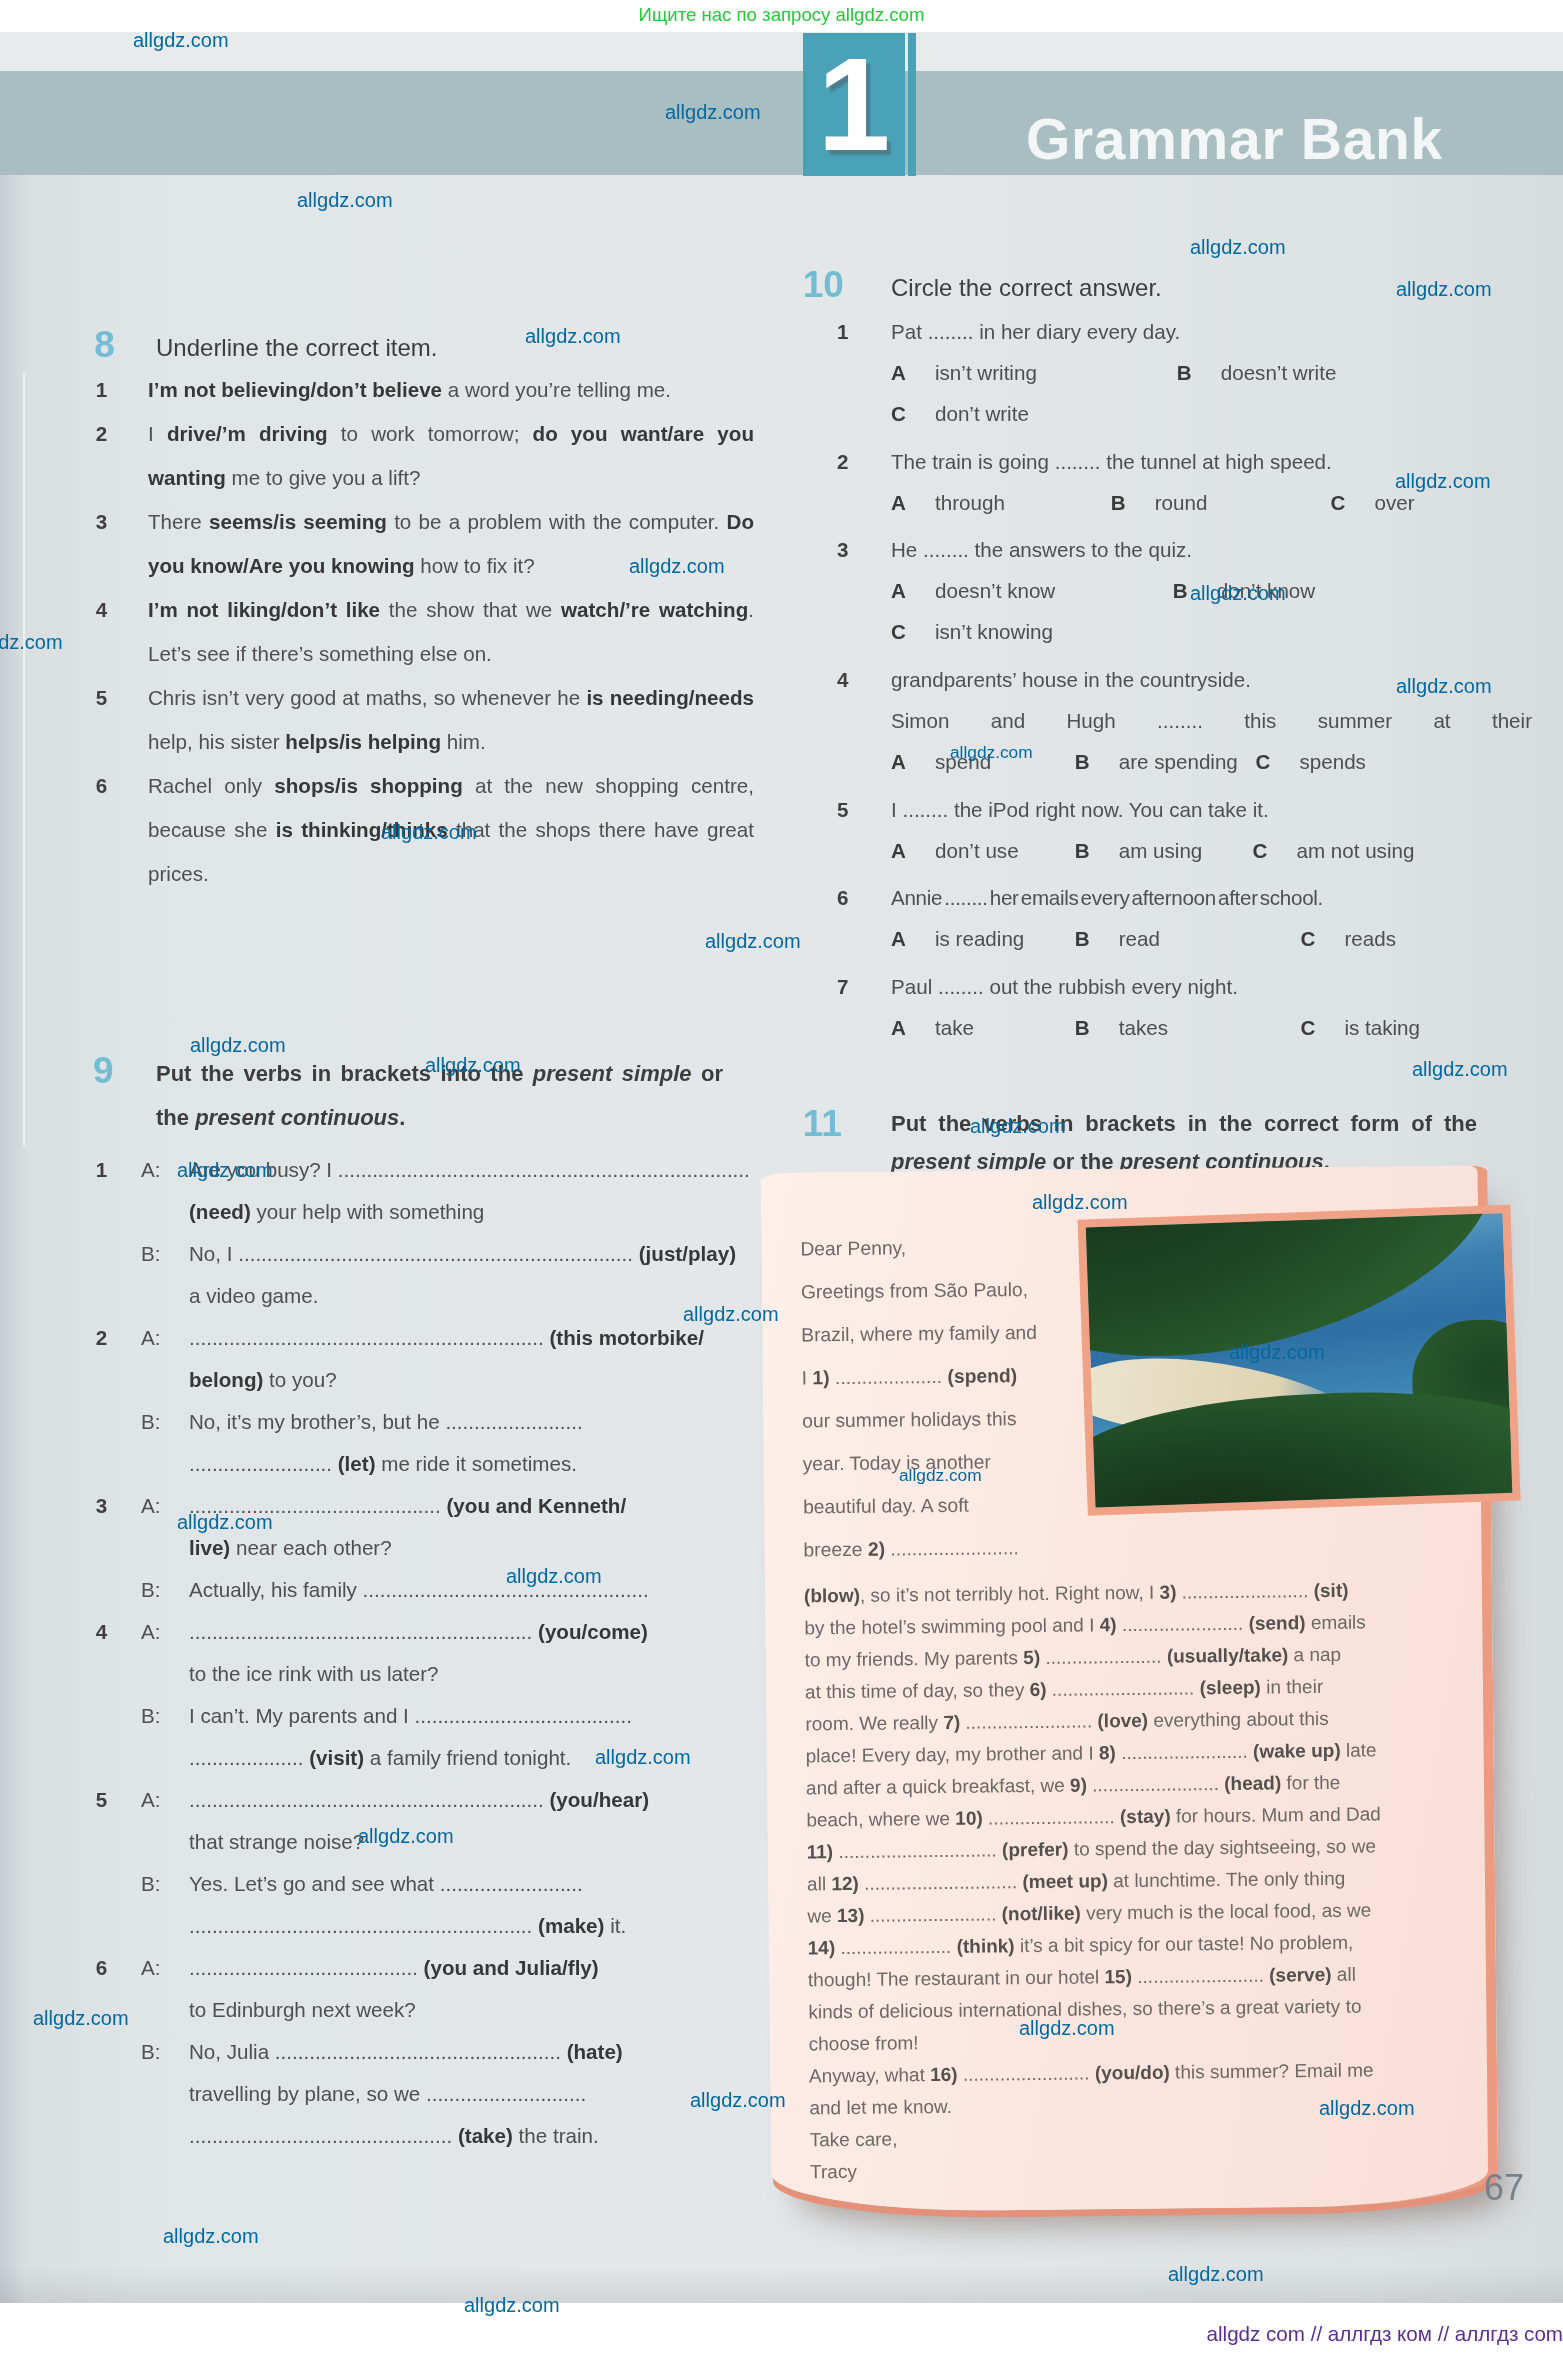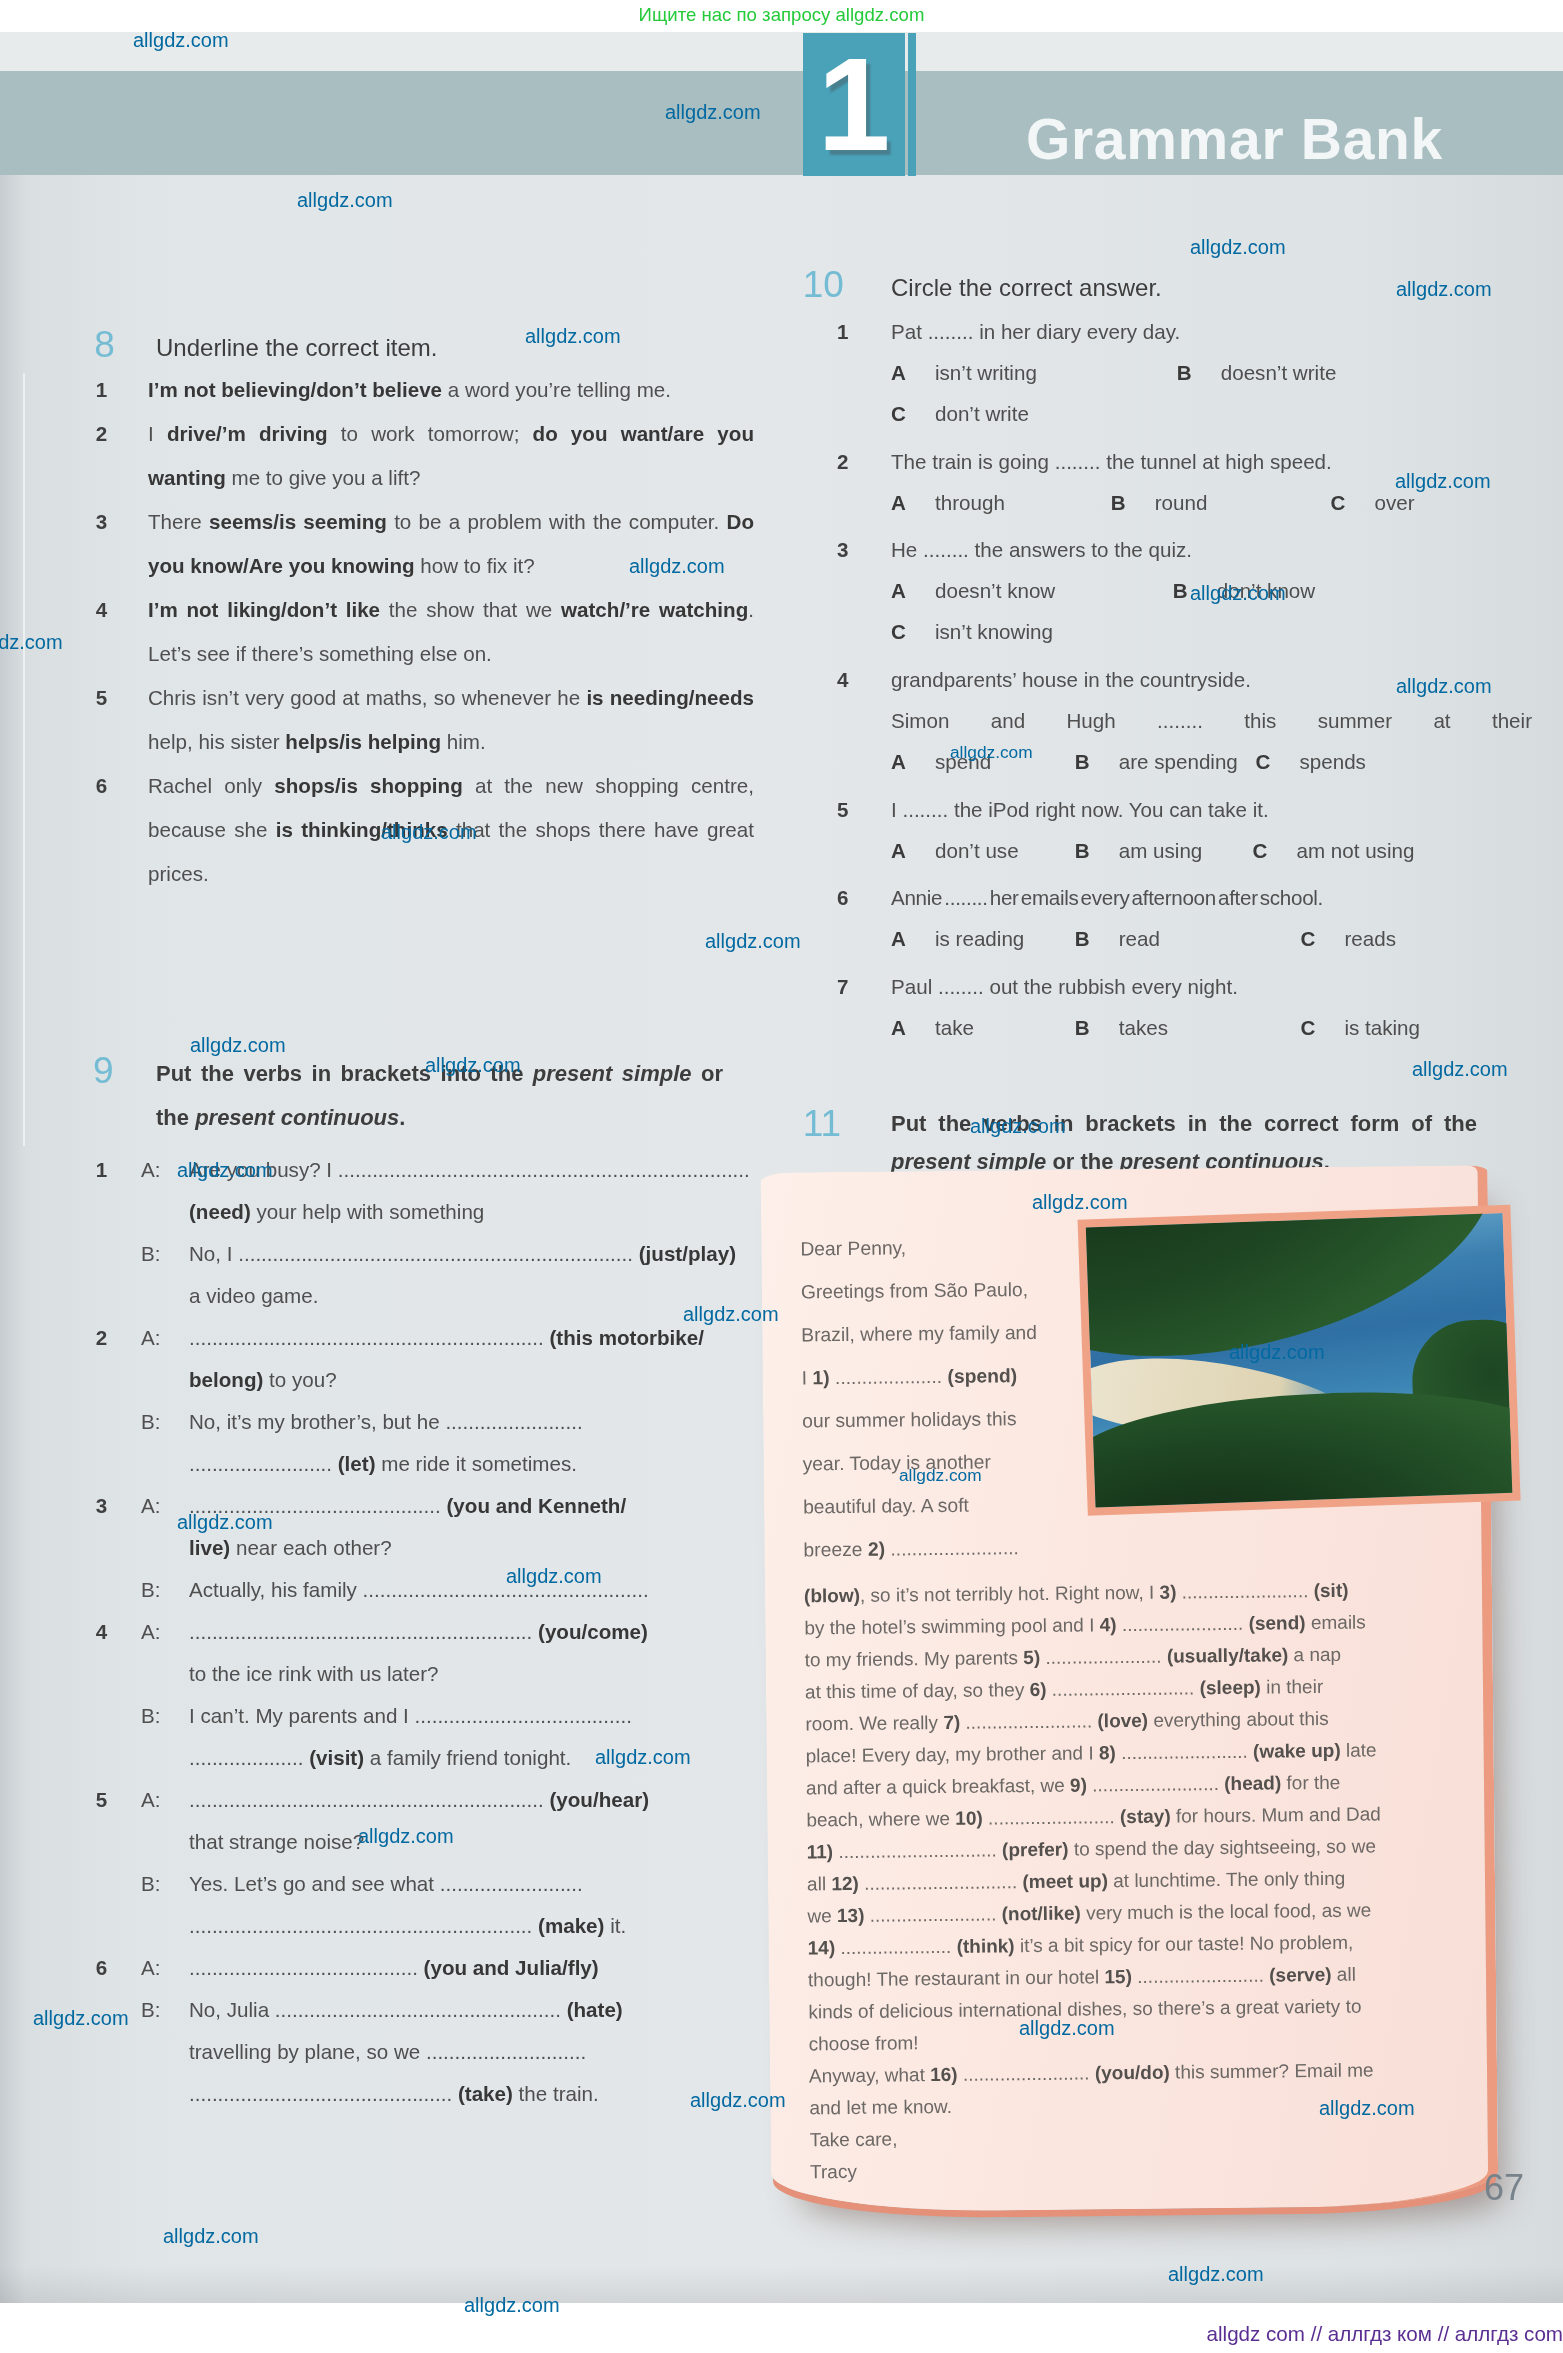--- a/index.html
+++ b/index.html
@@ -23,21 +23,21 @@
   .band{position:absolute;left:0;top:39px;width:100%;height:104px;background:#a9bec1}
   .unit-box{position:absolute;left:803px;top:1.3px;width:102px;height:143px;background:#4aa2b9;
         display:flex;align-items:center;justify-content:center}
   .unit-box span{font-size:131px;line-height:143px;font-weight:700;color:#ffffff;
         text-shadow:4px 4.7px 2px rgba(70,82,88,.42)}
   .unit-stripe{position:absolute;left:908px;top:1.3px;width:8px;height:143px;background:#4aa2b9}
   .page-title{position:absolute;top:79px;right:120px;font-size:57px;font-weight:700;
         color:#f3f6f6;line-height:1;letter-spacing:0.7px}
   
   .ex-head{display:grid;height:37px;margin:0;align-items:start}
-  .ex-num{font-size:37px;line-height:37px;font-weight:400;color:#74bcd4}
+  .ex-num{font-size:37px;line-height:37px;font-weight:700;color:#74bcd4}
   .ex-title{font-size:24px;line-height:27px;font-weight:400;color:#3d3d3d;margin:0;padding-top:8px}
   .b{font-weight:700;color:#373737}
   .i{font-style:italic}
   .inum{font-weight:700;color:#3f3f3f}
   
   .sec8{position:absolute;left:93px;top:294px;width:661px}
   .sec8 .ex-head{grid-template-columns:63px 1fr}
   .sec8 .ex-num{padding-left:1.3px}
   .items8{margin-top:5.3px}
   .item8{display:grid;grid-template-columns:55px 1fr;font-size:20.6px;line-height:44px;color:#4f4f4f}
@@ -256,20 +256,25 @@
         <div class="line9">
             <span class="inum"></span>
             <span class="lab"></span>
             <div class="itext"><span>............................................................  </span><span class="b">(make)</span><span> it.</span></div>
           </div>
 
         <div class="line9">
             <span class="inum">6</span>
             <span class="lab">A:</span>
             <div class="itext"><span>........................................  </span><span class="b">(you and Julia/fly)</span></div>
+          </div>
+        <div class="line9">
+            <span class="inum"></span>
+            <span class="lab"></span>
+            <div class="itext"><span>to Edinburgh next week?</span></div>
           </div>
         <div class="line9">
             <span class="inum"></span>
             <span class="lab">B:</span>
             <div class="itext"><span>No, Julia ..................................................  </span><span class="b">(hate)</span></div>
           </div>
         <div class="line9">
             <span class="inum"></span>
             <span class="lab"></span>
             <div class="itext"><span>travelling by plane, so we ............................</span></div>

